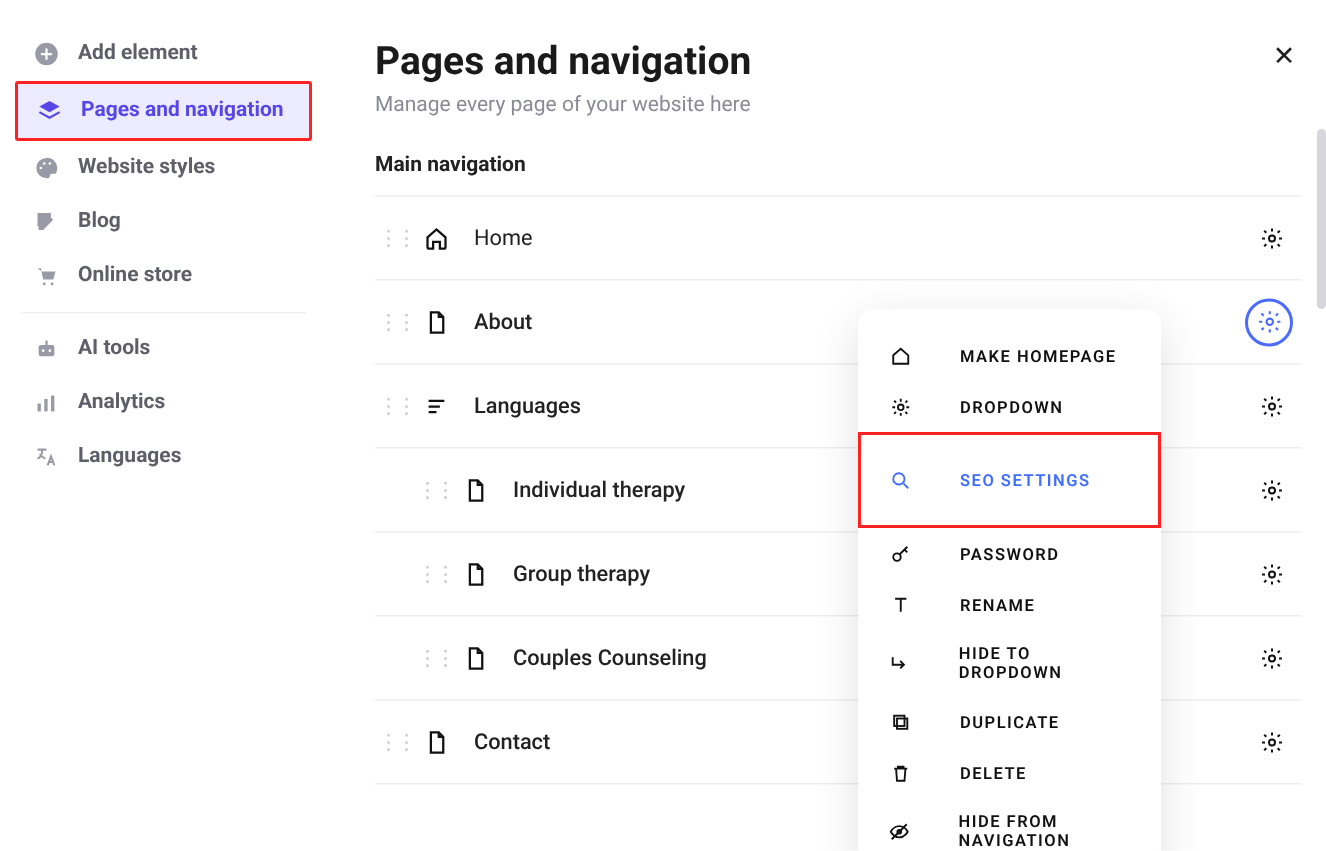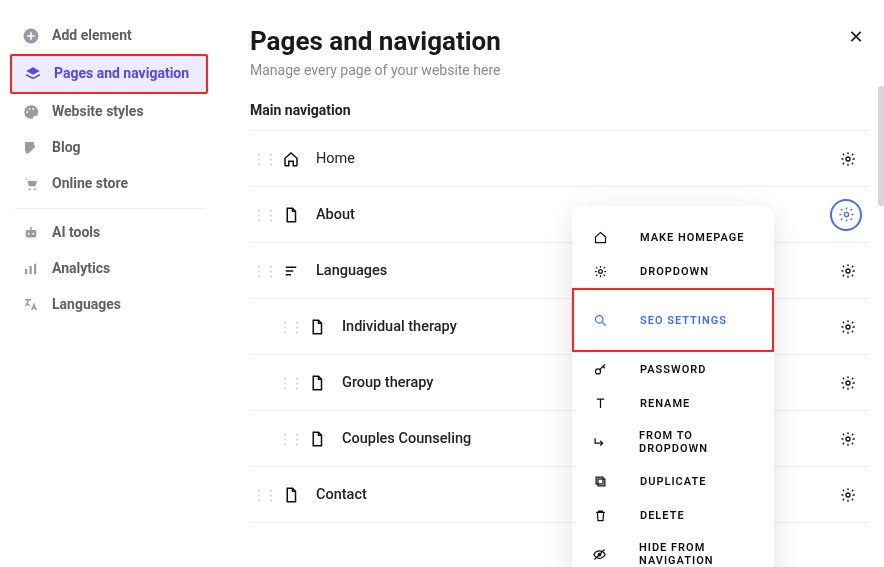--- a/index.html
+++ b/index.html
@@ -436,21 +436,21 @@
         </svg>
       </span>
     <span>RENAME</span>
   </div>
   <div class="ctx-item">
     <span class="mi">
         <svg viewBox="0 0 24 24" width="15" height="15" fill="none" stroke="#111" stroke-width="2">
           <path d="M5 5v8h12M13 9l4 4-4 4"></path>
         </svg>
       </span>
-    <span>FROM TO DROPDOWN</span>
+    <span>HIDE TO DROPDOWN</span>
   </div>
   <div class="ctx-item">
     <span class="mi">
         <svg viewBox="0 0 24 24" width="15" height="15" fill="none" stroke="#111" stroke-width="2">
           <rect x="8" y="8" width="11" height="11"></rect>
           <rect x="5" y="5" width="11" height="11"></rect>
         </svg>
       </span>
     <span>DUPLICATE</span>
   </div>

